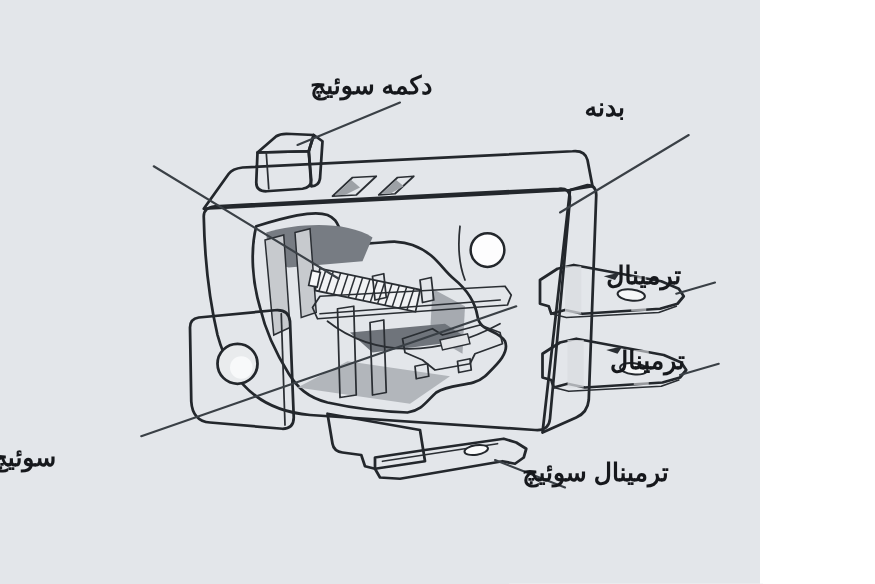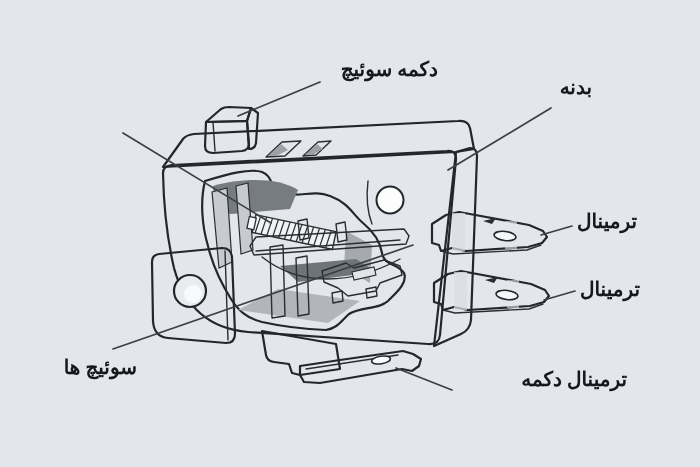--- a/index.html
+++ b/index.html
@@ -1,21 +1,21 @@
 <!DOCTYPE html>
 <html lang="fa"><head>
 <meta charset="utf-8">
 <style>
   html,body{margin:0;padding:0;}
   .stage{
     position:relative;
-    width:700px;height:467px;
+    width:608px;height:467px;
     background:#E3E6EA;
     overflow:hidden;
-    font-family:Liberation Serif, serif;
+    font-family:Liberation Sans, sans-serif;
   }
   .stage svg{position:absolute;left:0;top:0;}
   .lbl{
     position:absolute;
     direction:rtl;
     white-space:nowrap;
     font-weight:700;
     font-size:20px;
     line-height:1.1;
     color:#16181C;
@@ -174,14 +174,14 @@
 
   <div class="lbl" style="right:108px;top:76px;">بدنه</div>
 
 
   <div class="lbl" style="right:63px;top:210px;">ترمینال</div>
 
   <div class="lbl" style="right:60px;top:278px;">ترمینال</div>
 
   <div class="lbl" style="right:563px;top:356px;">سوئیچ ها</div>
 
-  <div class="lbl" style="right:73px;top:368px;">ترمینال دکمه</div>
+  <div class="lbl" style="right:73px;top:368px;">ترمینال سوئیچ</div>
 </div>
 
 </body></html>

